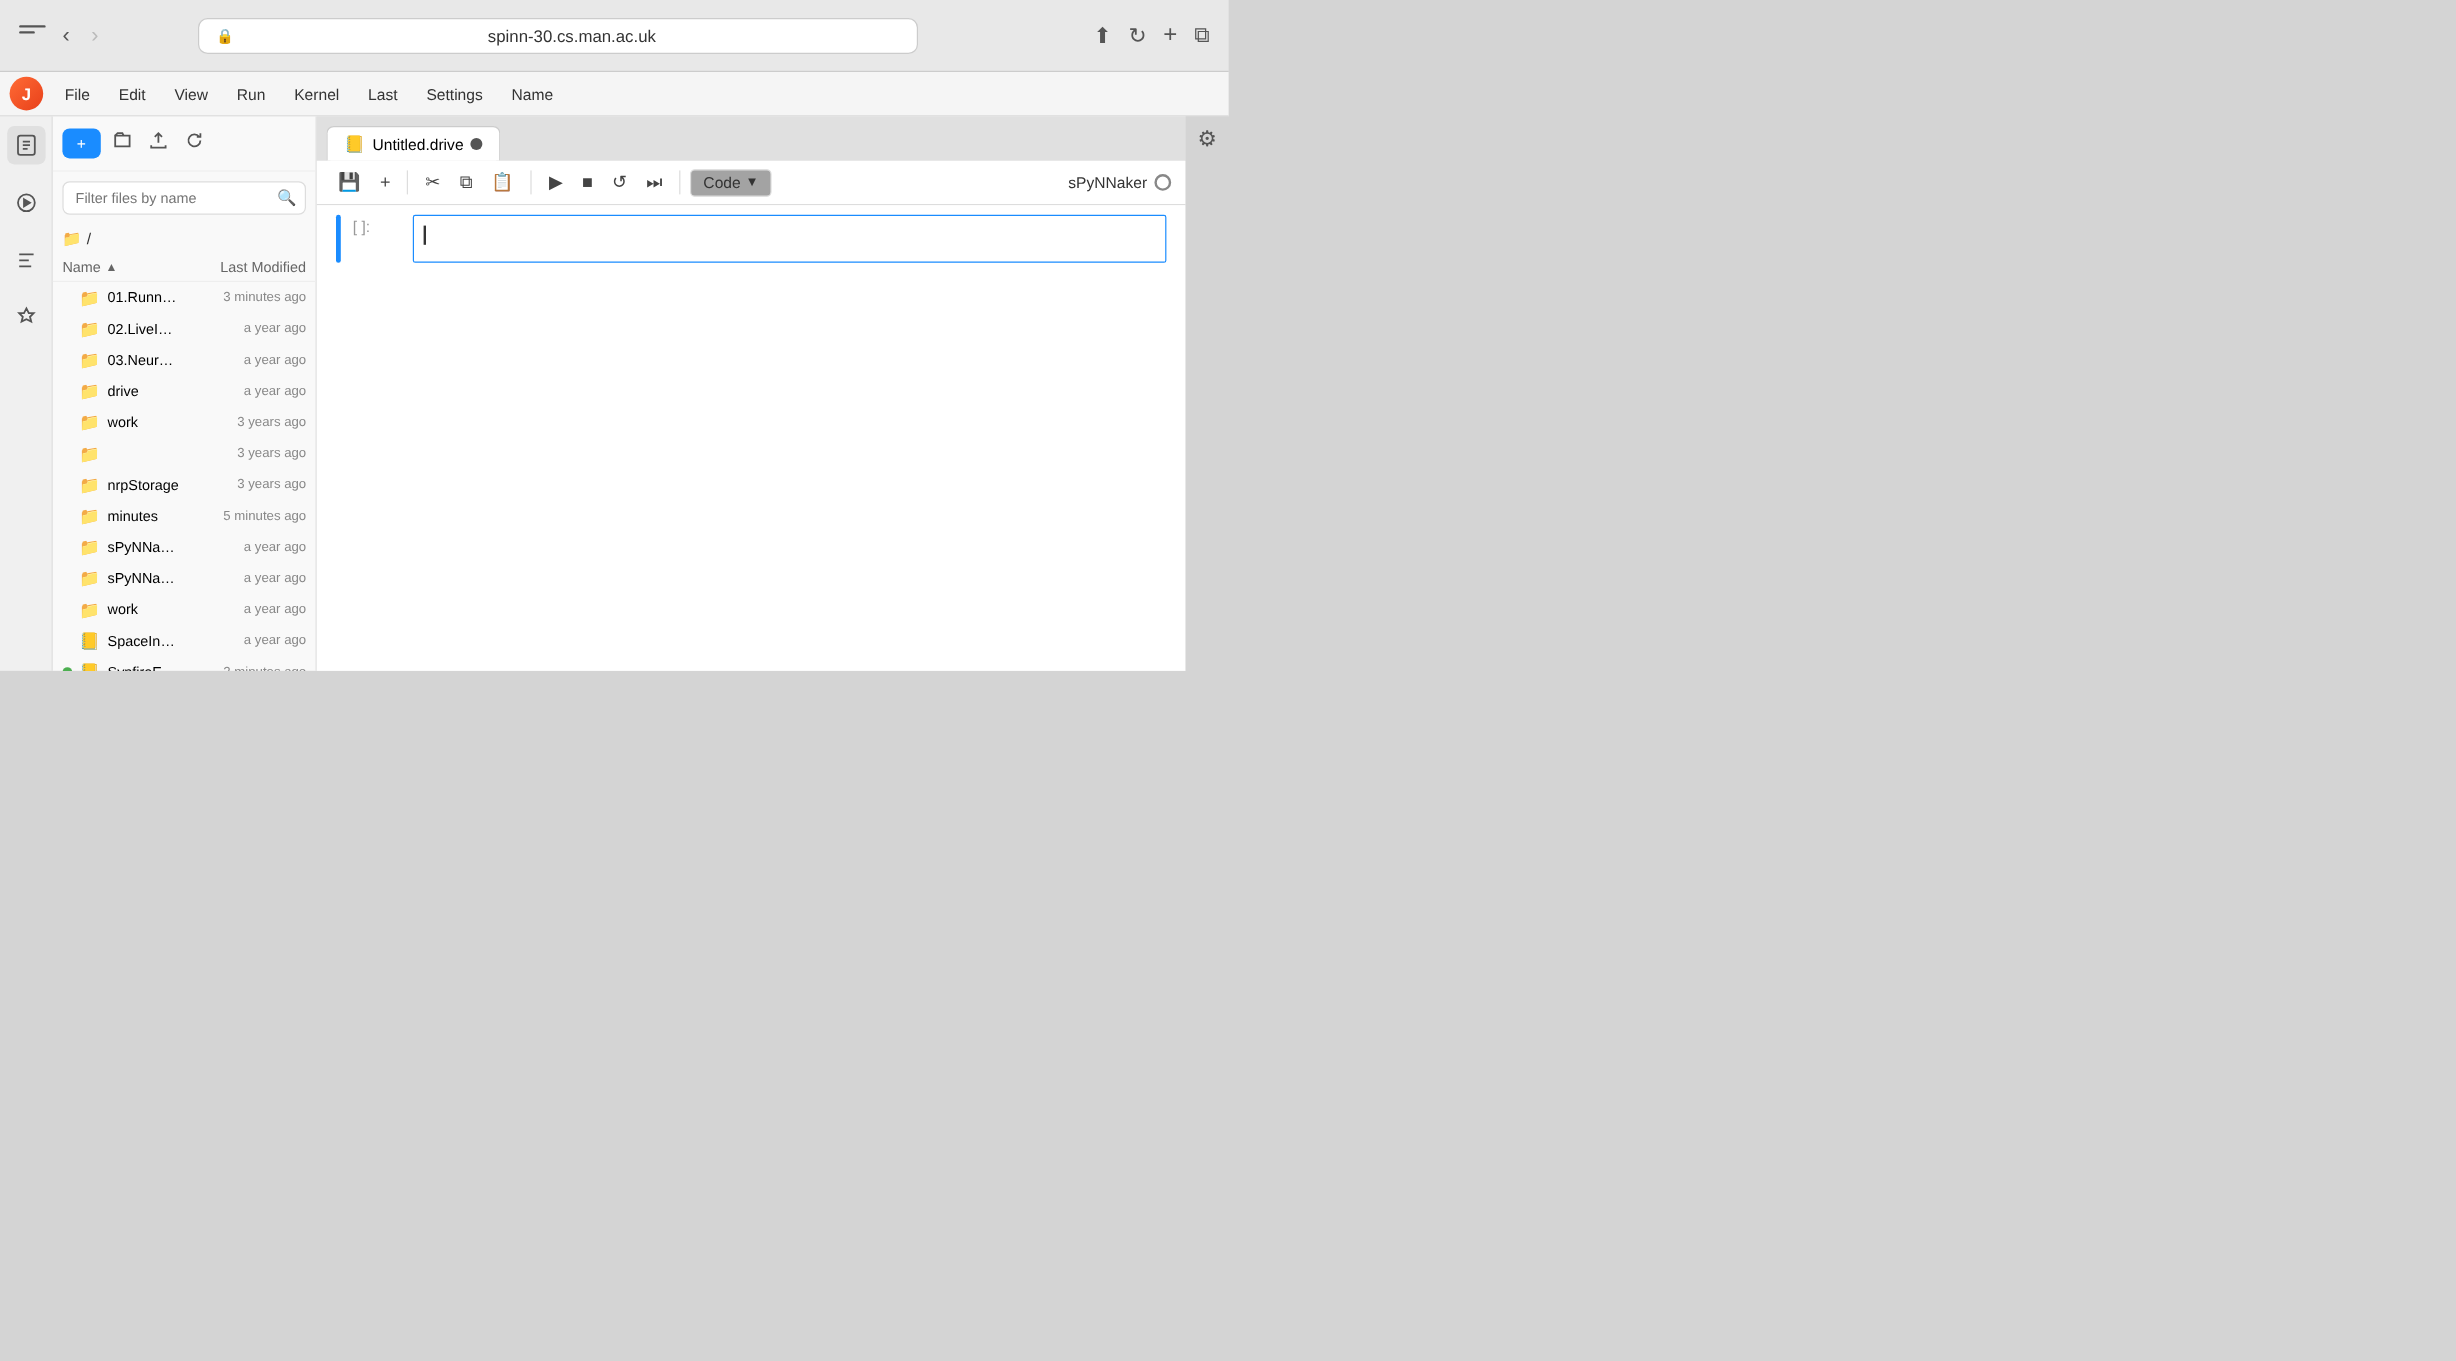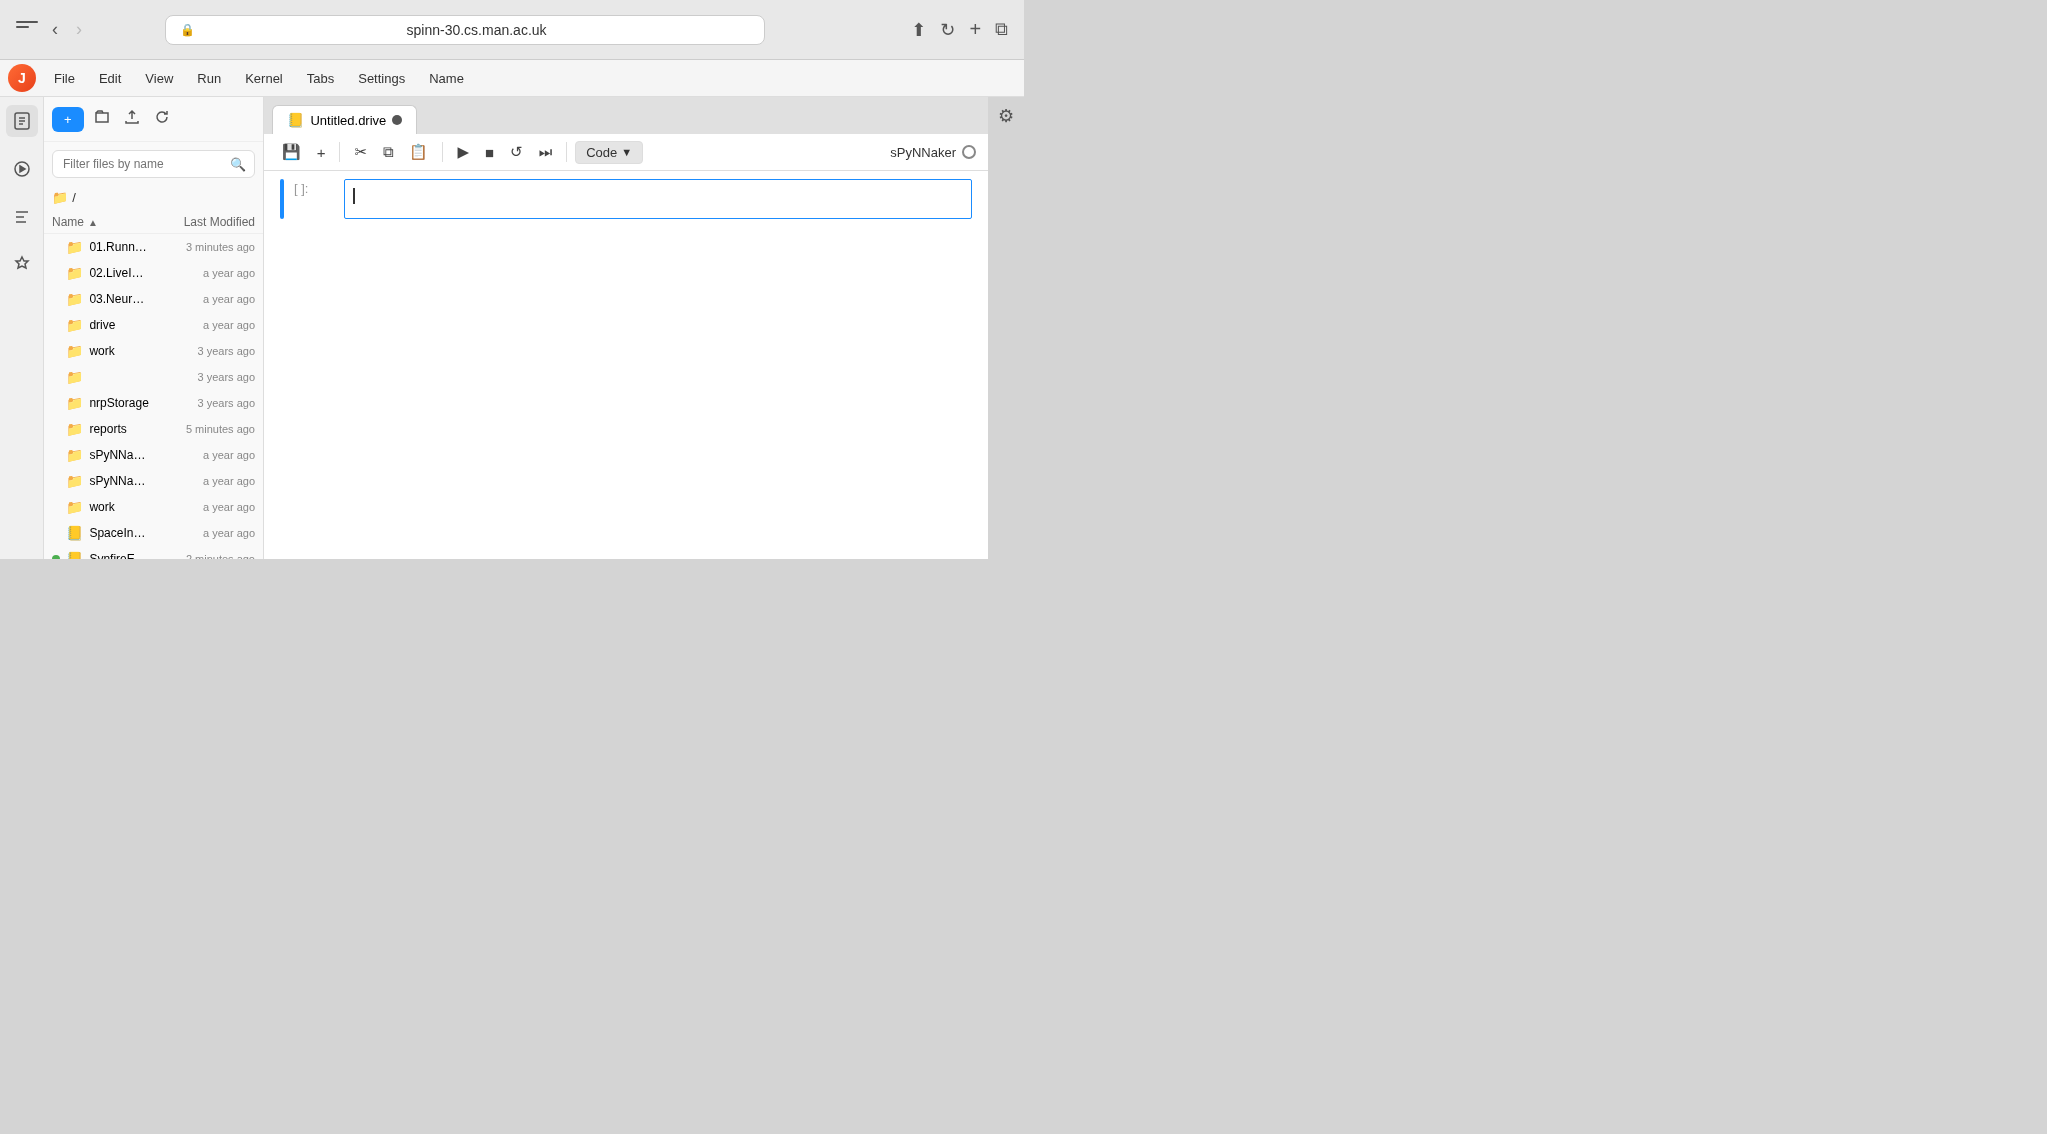--- a/index.html
+++ b/index.html
@@ -230,21 +230,21 @@
     .nb-separator { width: 1px; height: 20px; background: #ddd; margin: 0 4px; }
     .code-dropdown {
       display: flex;
       align-items: center;
       gap: 4px;
       padding: 3px 10px;
       border: 1px solid #ddd;
       border-radius: 4px;
       cursor: pointer;
       font-size: 13px;
-      background: #e5e5e5;
+      background: #a3a3a3;
       color: #333;
     }
     .spynaker-status {
       margin-left: auto;
       display: flex;
       align-items: center;
       gap: 6px;
       font-size: 13px;
       color: #333;
     }
@@ -340,21 +340,21 @@
 
 <div class="menu-bar">
   <div style="width:28px;height:28px;background:linear-gradient(135deg,#ff6b35,#e8401a);border-radius:50%;display:flex;align-items:center;justify-content:center;margin-right:4px;">
     <span style="color:white;font-size:14px;font-weight:bold;">J</span>
   </div>
   <span class="menu-item">File</span>
   <span class="menu-item">Edit</span>
   <span class="menu-item">View</span>
   <span class="menu-item">Run</span>
   <span class="menu-item">Kernel</span>
-  <span class="menu-item">Tabs</span>
+  <span class="menu-item">Last</span>
   <span class="menu-item">Settings</span>
   <span class="menu-item">Name</span>
 </div>
 
 <div class="main-layout">
 
   <div class="icon-sidebar">
     <button class="icon-btn active">
       <svg width="20" height="20" viewBox="0 0 20 20" fill="none" stroke="#555" stroke-width="1.5">
         <rect x="3" y="2" width="14" height="16" rx="2"></rect>
@@ -462,21 +462,21 @@
         </div>
         <div class="file-item">
           <div style="width: 8px;"></div>
           <span class="file-icon">📁</span>
           <span class="file-name">nrpStorage</span>
           <span class="file-time">3 years ago</span>
         </div>
         <div class="file-item">
           <div style="width: 8px;"></div>
           <span class="file-icon">📁</span>
-          <span class="file-name">reports</span>
+          <span class="file-name">minutes</span>
           <span class="file-time">5 minutes ago</span>
         </div>
         <div class="file-item">
           <div style="width: 8px;"></div>
           <span class="file-icon">📁</span>
           <span class="file-name">sPyNNaker</span>
           <span class="file-time">a year ago</span>
         </div>
         <div class="file-item">
           <div style="width: 8px;"></div>

